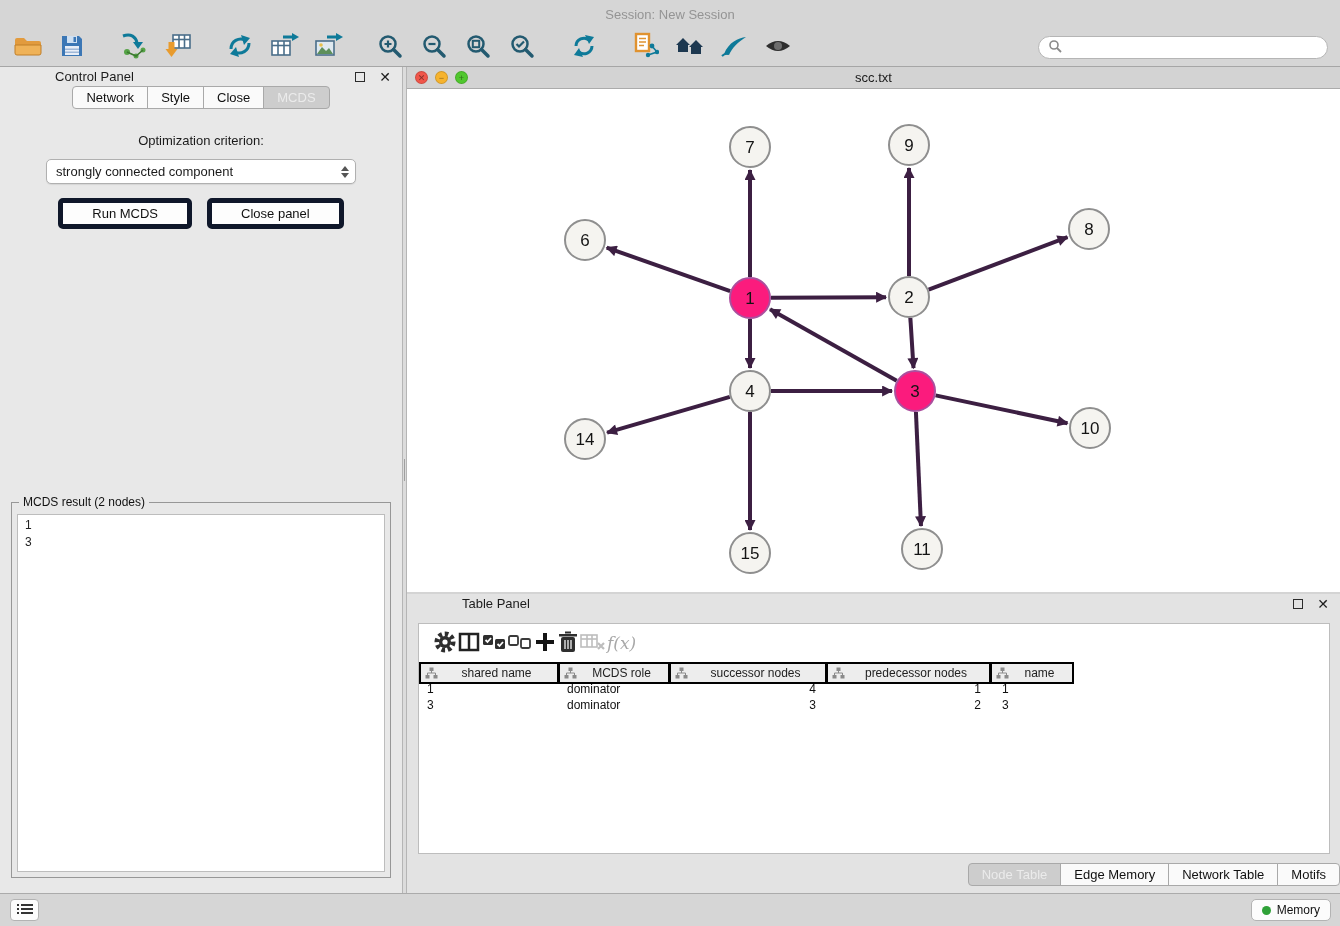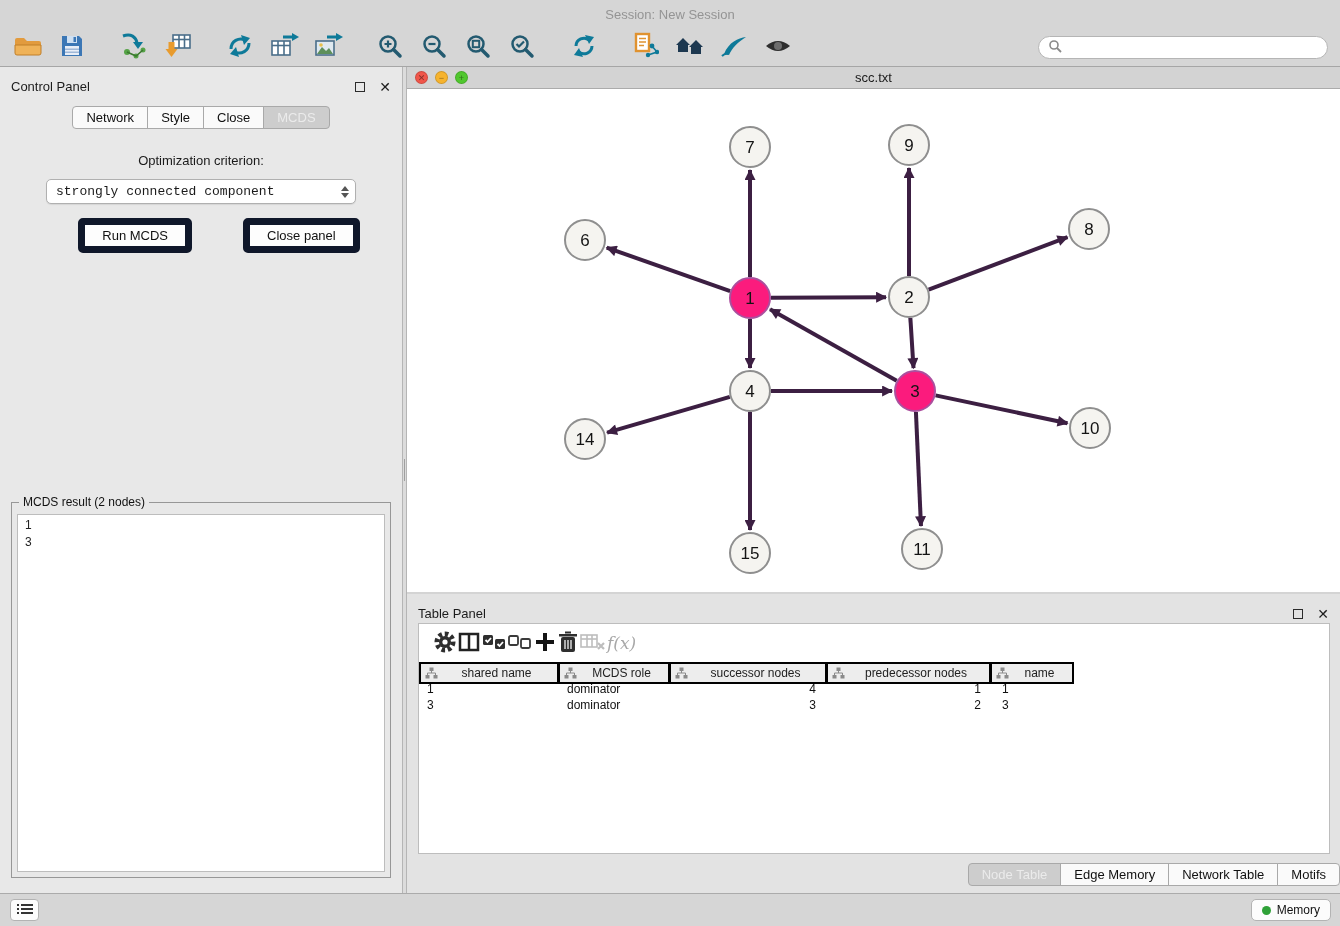--- a/index.html
+++ b/index.html
@@ -9,37 +9,37 @@
   
   .titlebar{position:absolute;top:0;left:0;width:100%;height:28px;background:#d6d6d6;text-align:center;line-height:30px;color:#949494;font-size:13px;}
   .toolbar{position:absolute;top:28px;left:0;width:100%;height:39px;background:#d6d6d6;border-bottom:1px solid #a6a6a6;display:flex;align-items:center;padding:0 10px;}
   .tbtn{height:34px;min-width:36px;display:flex;align-items:center;justify-content:center;margin-right:8px;background:transparent;border:none;}
   .gap{width:18px;flex:0 0 18px;}
   .searchbox{position:absolute;right:12px;top:8px;width:290px;height:23px;background:#fff;border:1px solid #b5b5b5;border-radius:12px;display:flex;align-items:center;padding:0 9px;}
   .searchbox input{border:none;outline:none;flex:1;font-size:12px;background:transparent;margin-left:6px;font-family:inherit;}
 
   
   .control-panel{position:absolute;left:0;top:67px;width:402px;height:826px;background:#e8e8e8;}
-  .panel-header{height:39px;display:flex;align-items:center;padding:0 11px;font-size:13px;color:#1c1c1c;}
+  .panel-header{height:19px;display:flex;align-items:center;padding:0 11px;font-size:13px;color:#1c1c1c;margin-left:44px;}
   .panel-header .spacer{flex:1;}
   .float-ic{width:10px;height:10px;border:1.5px solid #2b2b2b;margin-right:14px;background:transparent;}
   .close-ic{font-size:14px;font-weight:bold;color:#1c1c1c;line-height:14px;}
   .tabrow{display:flex;justify-content:center;}
   .tab{border:1px solid #a9a9a9;background:#fafafa;padding:3px 13px;font-size:13px;margin-left:-1px;color:#111;white-space:nowrap;}
   .tab:first-child{border-radius:4px 0 0 4px;margin-left:0;}
   .tab:last-child{border-radius:0 4px 4px 0;}
   .tab.active{background:#cdcdcd;color:#ebebeb;}
   .opt-label{text-align:center;margin-top:24px;font-size:13px;}
-  .dropdown{width:310px;height:25px;margin:11px auto 0;background:#fff;border:1px solid #b0b0b0;border-radius:5px;display:flex;align-items:center;padding:0 6px 0 9px;font-size:13px;box-shadow:0 1px 1px rgba(0,0,0,0.08);font-family:Liberation Mono, monospace;}
+  .dropdown{width:310px;height:25px;margin:11px auto 0;background:#fff;border:1px solid #b0b0b0;border-radius:5px;display:flex;align-items:center;padding:0 6px 0 9px;font-size:13px;box-shadow:0 1px 1px rgba(0,0,0,0.08);}
   .dd-arrows{margin-left:auto;display:flex;flex-direction:column;align-items:center;}
   .dd-arrows i{display:block;width:0;height:0;border-left:4px solid transparent;border-right:4px solid transparent;}
   .dd-up{border-bottom:5px solid #555;margin-bottom:2px;}
   .dd-down{border-top:5px solid #555;}
   .btnrow{display:flex;justify-content:center;gap:15px;margin-top:14px;}
-  .btn{background:#fdfdfd;border:7px solid #0f172a;border-radius:5px;padding:3px 17px;font-size:13px;color:#111;font-family:inherit;margin-left:36px;}
+  .btn{background:#fdfdfd;border:5px solid #0f172a;border-radius:5px;padding:3px 29px;font-size:13px;color:#111;font-family:inherit;}
   .result-box{position:absolute;left:11px;top:428px;width:380px;height:383px;border:1px solid #979797;padding:5px;background:#e8e8e8;}
   .result-box legend{font-size:12px;padding:0 4px;margin-left:2px;color:#111;}
   .result-area{width:100%;height:100%;background:#fff;border:1px solid #bdbdbd;font-size:12px;line-height:17px;padding:2px 7px;overflow:hidden;color:#222;}
 
   .v-splitter{position:absolute;left:402px;top:67px;width:5px;height:826px;background:#dcdcdc;border-left:1px solid #b5b5b5;border-right:1px solid #b5b5b5;}
   .v-splitter::after{content:"";position:absolute;top:392px;left:1px;width:1px;height:22px;background:#9f9f9f;}
 
   
   .network-window{position:absolute;left:407px;top:67px;width:933px;height:525px;}
   .net-titlebar{height:22px;background:#d3d3d3;border-bottom:1px solid #ababab;position:relative;}

